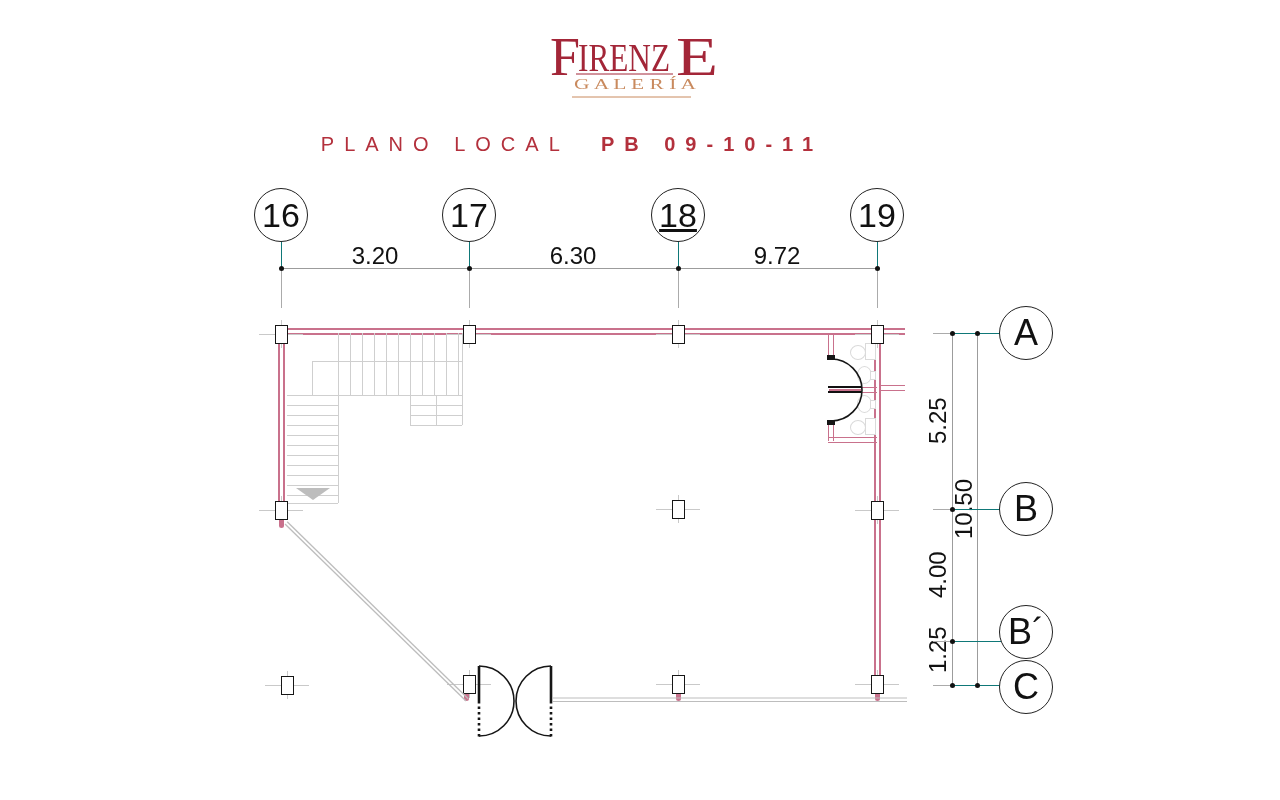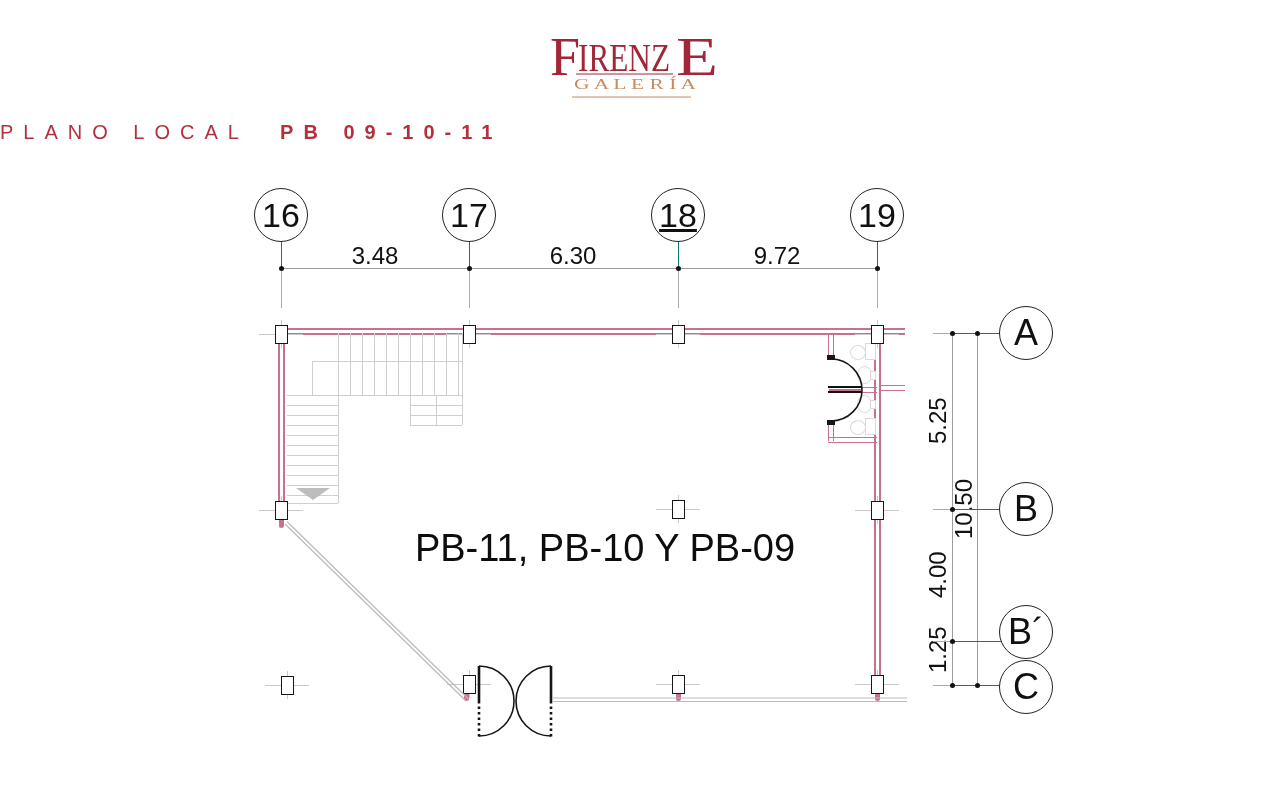--- a/index.html
+++ b/index.html
@@ -1,20 +1,20 @@
 <!DOCTYPE html>
 <html style="--title-red: #b3303c; --wall-pink: #c9718c; --axis-teal: #0f7878; --dim-gray: #9c9c9c;"><head>
 <meta charset="utf-8">
 <style>
   html,body{margin:0;padding:0;background:#fff;}
   #canvas{position:relative;width:1280px;height:800px;background:#ffffff;overflow:hidden;
           font-family:"Liberation Sans",sans-serif;color:#1a1a1a;}
   .abs{position:absolute;}
   
-  #title-line{position:absolute;left:0;top:121px;width:1144px;text-align:left;
+  #title-line{position:absolute;left:0;top:133px;width:1144px;text-align:center;
               font-size:20px;letter-spacing:10px;color:var(--title-red);white-space:nowrap;}
   #title-line .bold{font-weight:700;}
   
   .bubble{position:absolute;width:54px;height:54px;border:1.6px solid #222;border-radius:50%;
           background:#fff;display:flex;align-items:center;justify-content:center;
           font-size:34px;color:#111;box-sizing:border-box;z-index:6;}
   .bubble.letter{font-size:36px;}
   
   .dimline{position:absolute;background:var(--dim-gray);}
   .dimtext{position:absolute;font-size:24px;color:#111;text-align:center;white-space:nowrap;}
@@ -66,21 +66,21 @@
   <div id="title-line">
     <span>PLANO LOCAL</span><span>&nbsp;&nbsp;</span><span class="bold">PB 09-10-11</span>
   </div>
 
   <div class="bubble" style="left:254px;top:188px;">16</div>
   <div class="bubble" style="left:442px;top:188px;">17</div>
   <div class="bubble" style="left:651px;top:188px;text-decoration:underline;">18</div>
   <div class="bubble" style="left:850px;top:188px;">19</div>
 
   <div class="dimline" style="left:281px;top:268px;width:596px;height:1px;"></div>
-  <div class="dimtext" style="left:325px;top:242px;width:100px;">3.48</div>
+  <div class="dimtext" style="left:325px;top:242px;width:100px;">3.20</div>
   <div class="dimtext" style="left:523px;top:242px;width:100px;">6.30</div>
   <div class="dimtext" style="left:727px;top:242px;width:100px;">9.72</div>
 
   <div class="bubble letter" style="left:999px;top:306px;">A</div>
   <div class="bubble letter" style="left:999px;top:482px;">B</div>
   <div class="bubble letter" style="left:999px;top:605px;">B´</div>
   <div class="bubble letter" style="left:999px;top:660px;">C</div>
 
   <div class="dimline" style="left:952px;top:333px;width:1px;height:352px;"></div>
   <div class="dimline" style="left:977px;top:333px;width:1px;height:352px;"></div>
@@ -116,21 +116,20 @@
     <line x1="551" y1="666" x2="551" y2="701" stroke="#161616" stroke-width="2.6"></line>
     <line x1="551" y1="701" x2="551" y2="737" stroke="#161616" stroke-width="2.6" stroke-dasharray="2.5,3"></line>
 
     <path d="M831,359 A31,31 0 0 1 862,390 A31,31 0 0 1 831,421" fill="none" stroke="#161616" stroke-width="1.6"></path>
     <rect x="827" y="355" width="8" height="5" fill="#161616"></rect>
     <rect x="827" y="420" width="8" height="5" fill="#161616"></rect>
 
     <polygon points="296,488 330,488 313,500" fill="#bdbdbd"></polygon>
   </svg>
 
-  <div id="plan-label1">PB-11, PB-10 Y PB-09</div>
 
   <div id="generated">
       <div class="cross-h" style="left: 259px; top: 333.5px; width: 44px; height: 1px;"></div>
       <div class="cross-v" style="left: 280.5px; top: 320px; width: 1px; height: 28px;"></div>
       <div class="cross-h" style="left: 447px; top: 333.5px; width: 44px; height: 1px;"></div>
       <div class="cross-v" style="left: 468.5px; top: 320px; width: 1px; height: 28px;"></div>
       <div class="cross-h" style="left: 656px; top: 333.5px; width: 44px; height: 1px;"></div>
       <div class="cross-v" style="left: 677.5px; top: 320px; width: 1px; height: 28px;"></div>
       <div class="cross-h" style="left: 855px; top: 333.5px; width: 44px; height: 1px;"></div>
       <div class="cross-v" style="left: 876.5px; top: 320px; width: 1px; height: 28px;"></div>

